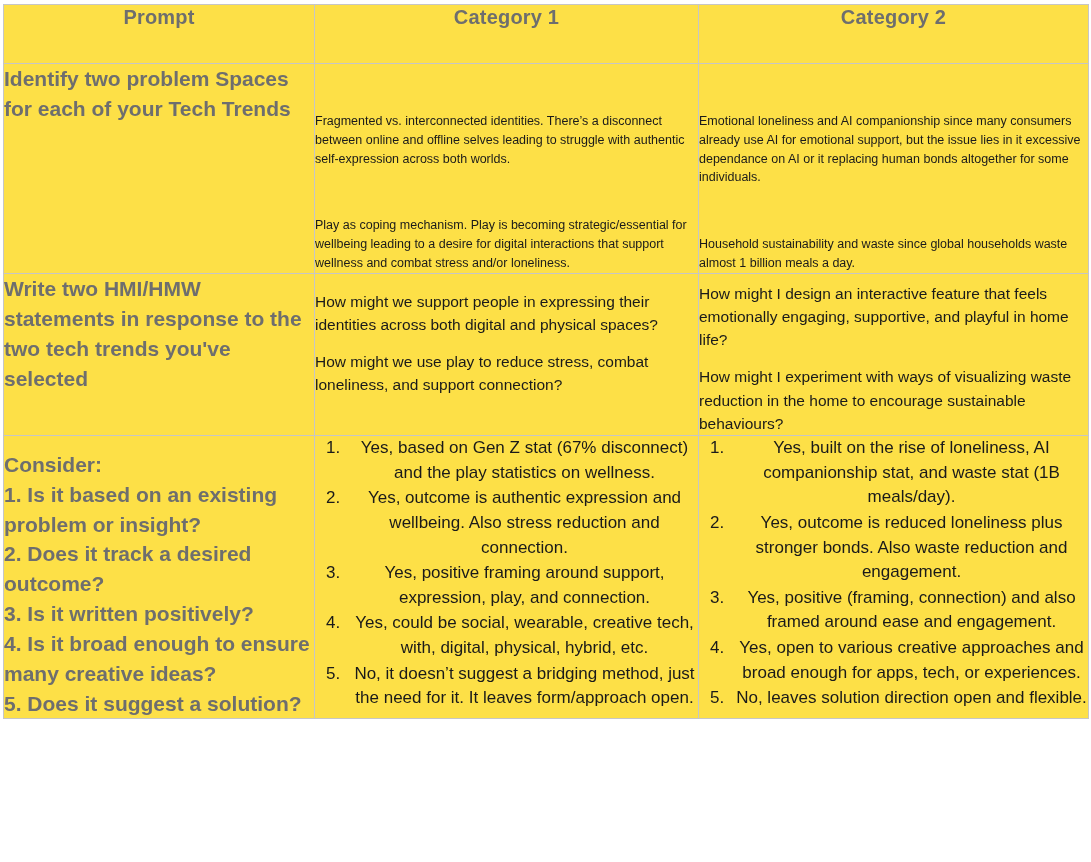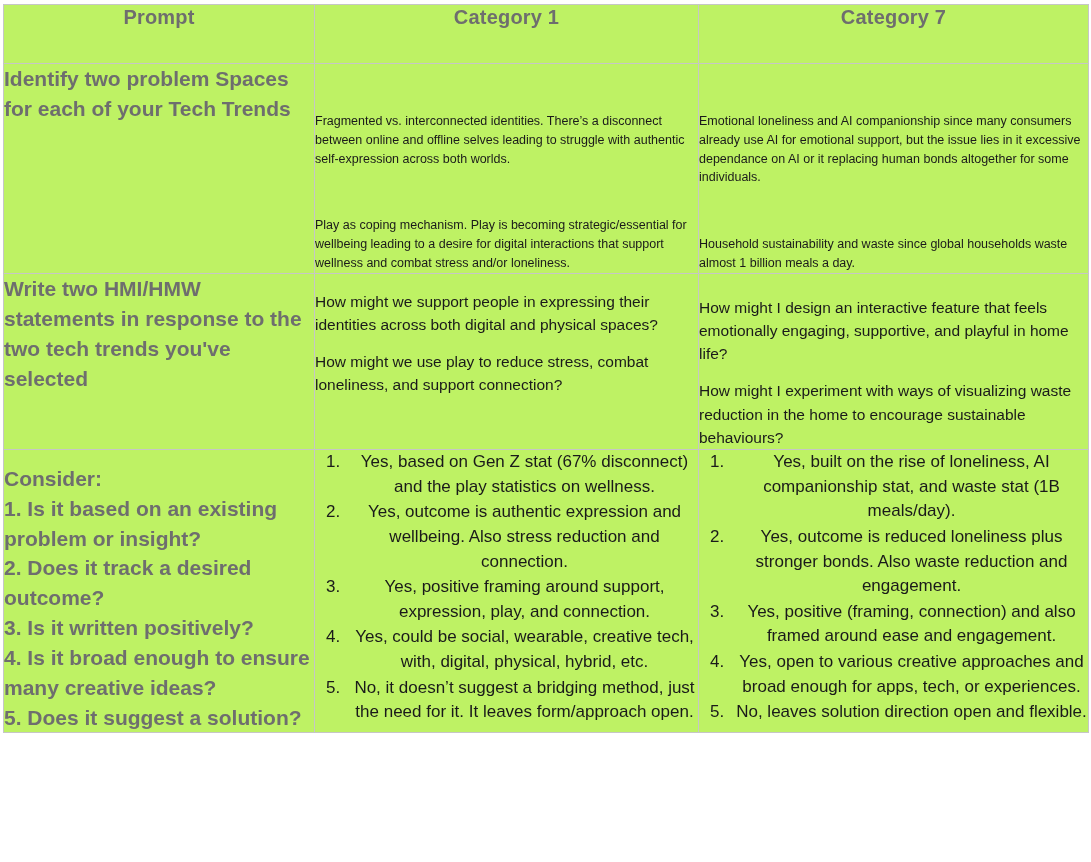--- a/index.html
+++ b/index.html
@@ -32,21 +32,21 @@
 
   table.grid col.c-prompt   { width: 311px; }
   table.grid col.c-cat1     { width: 384px; }
   table.grid col.c-cat2     { width: 390px; }
 
   table.grid th,
   table.grid td {
     border: 1px solid #c6c6c6;
     vertical-align: top;
     padding: 0;
-    background: #bef264;
+    background: #fde047;
   }
 
   
   thead th {
     border-bottom: 2px solid #8c8c8c;
     height: 58px;
     vertical-align: middle;
     text-align: center;
   }
   .hdr-text {
@@ -120,21 +120,21 @@
 
     <thead>
       <tr>
         <th>
           <span class="hdr-text">Prompt</span>
         </th>
         <th>
           <span class="hdr-text">Category 1</span>
         </th>
         <th>
-          <span class="hdr-text">Category 7</span>
+          <span class="hdr-text">Category 2</span>
         </th>
       </tr>
     </thead>
 
     <tbody>
 
       <tr>
         <td class="prompt-cell">
           <div class="prompt-text">Identify two problem Spaces for each of your Tech Trends</div>
         </td>
@@ -149,21 +149,21 @@
       </tr>
 
       <tr>
         <td class="prompt-cell">
           <div class="prompt-text tight">Write two HMI/HMW statements in response to the two tech trends you've selected</div>
         </td>
         <td class="body-cell size-md" style="padding-top:16px;">
           <p class="para">How might we support people in expressing their identities across both digital and physical spaces?</p>
           <p class="para">How might we use play to reduce stress, combat loneliness, and support connection?</p>
         </td>
-        <td class="body-cell size-md" style="padding-top:22px;">
+        <td class="body-cell size-md" style="padding-top:8px;">
           <p class="para">How might I design an interactive feature that feels emotionally engaging, supportive, and playful in home life?</p>
           <p class="para">How might I experiment with ways of visualizing waste reduction in the home to encourage sustainable behaviours?</p>
         </td>
       </tr>
 
       <tr>
         <td class="prompt-cell" style="padding-top:14px;">
           <div class="prompt-text">Consider:
 1. Is it based on an existing problem or insight?
 2. Does it track a desired outcome?

